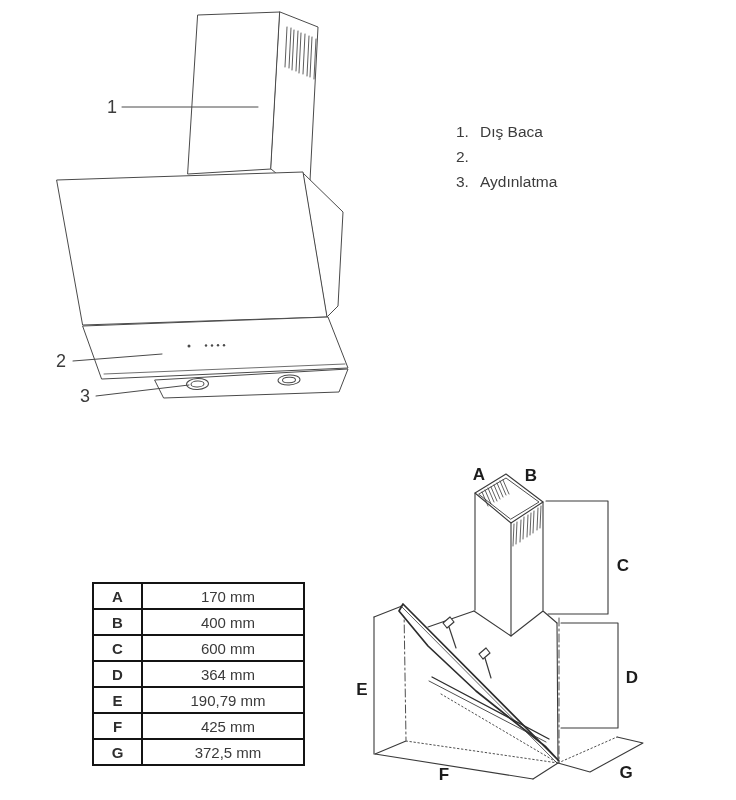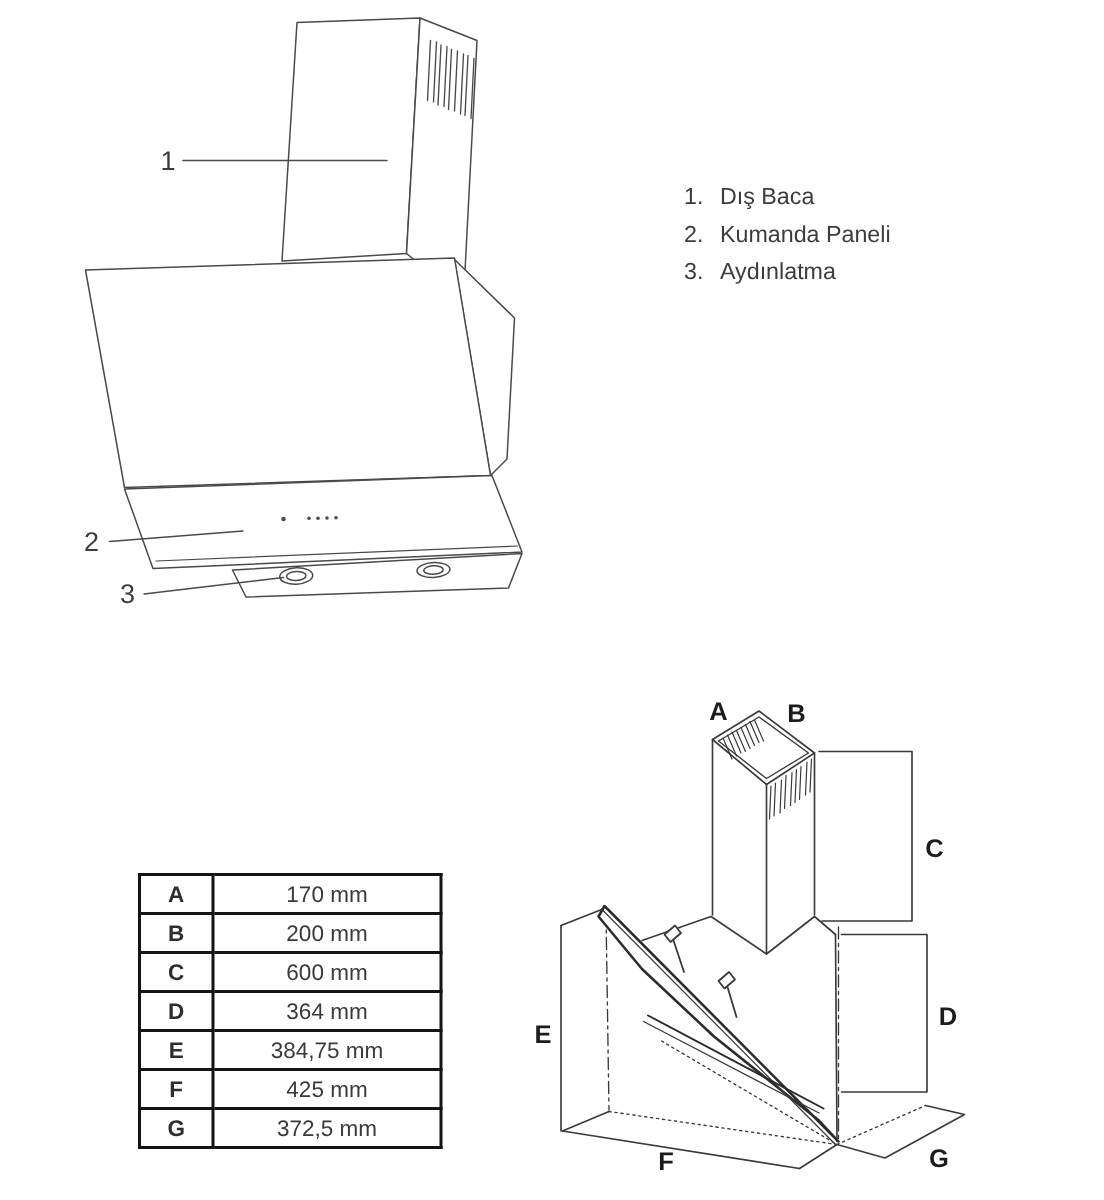--- a/index.html
+++ b/index.html
@@ -11,21 +11,21 @@
   .legend{position:absolute;left:456px;top:119px;color:#3c3c3c;font-size:15.5px;line-height:25px;}
   .legend-row{display:flex;}
   .legend-num{width:24px;flex:0 0 24px;}
   .legend-lab{white-space:nowrap;}
 
   
   .dims{position:absolute;left:92px;top:582px;border-collapse:collapse;color:#3a3a3a;
         font-size:15px;}
   .dims td{border:2px solid #141414;height:24px;padding:0;text-align:center;vertical-align:middle;}
   .dims td.k{width:47px;font-weight:bold;color:#2e2e2e;}
-  .dims td.v{width:150px;}
+  .dims td.v{width:150px;padding-left:10px;}
 
   
   .callout{font-family:"Liberation Sans",sans-serif;font-size:18px;fill:#3c3c3c;}
   .dimlabel{font-family:"Liberation Sans",sans-serif;font-size:17px;font-weight:bold;fill:#1c1c1c;}
 </style>
 </head>
 <body>
 
 <div class="page">
 
@@ -174,49 +174,48 @@
     </g>
   </svg>
 
   <div class="legend">
     <div class="legend-row">
       <span class="legend-num">1.</span>
       <span class="legend-lab">Dış Baca</span>
     </div>
     <div class="legend-row">
       <span class="legend-num">2.</span>
-      <span class="legend-lab">Kumanda Paneli</span>
     </div>
     <div class="legend-row">
       <span class="legend-num">3.</span>
       <span class="legend-lab">Aydınlatma</span>
     </div>
   </div>
 
   <table class="dims">
     <tbody>
       <tr>
         <td class="k">A</td>
         <td class="v">170 mm</td>
       </tr>
       <tr>
         <td class="k">B</td>
-        <td class="v">200 mm</td>
+        <td class="v">400 mm</td>
       </tr>
       <tr>
         <td class="k">C</td>
         <td class="v">600 mm</td>
       </tr>
       <tr>
         <td class="k">D</td>
         <td class="v">364 mm</td>
       </tr>
       <tr>
         <td class="k">E</td>
-        <td class="v">384,75 mm</td>
+        <td class="v">190,79 mm</td>
       </tr>
       <tr>
         <td class="k">F</td>
         <td class="v">425 mm</td>
       </tr>
       <tr>
         <td class="k">G</td>
         <td class="v">372,5 mm</td>
       </tr>
     </tbody>

